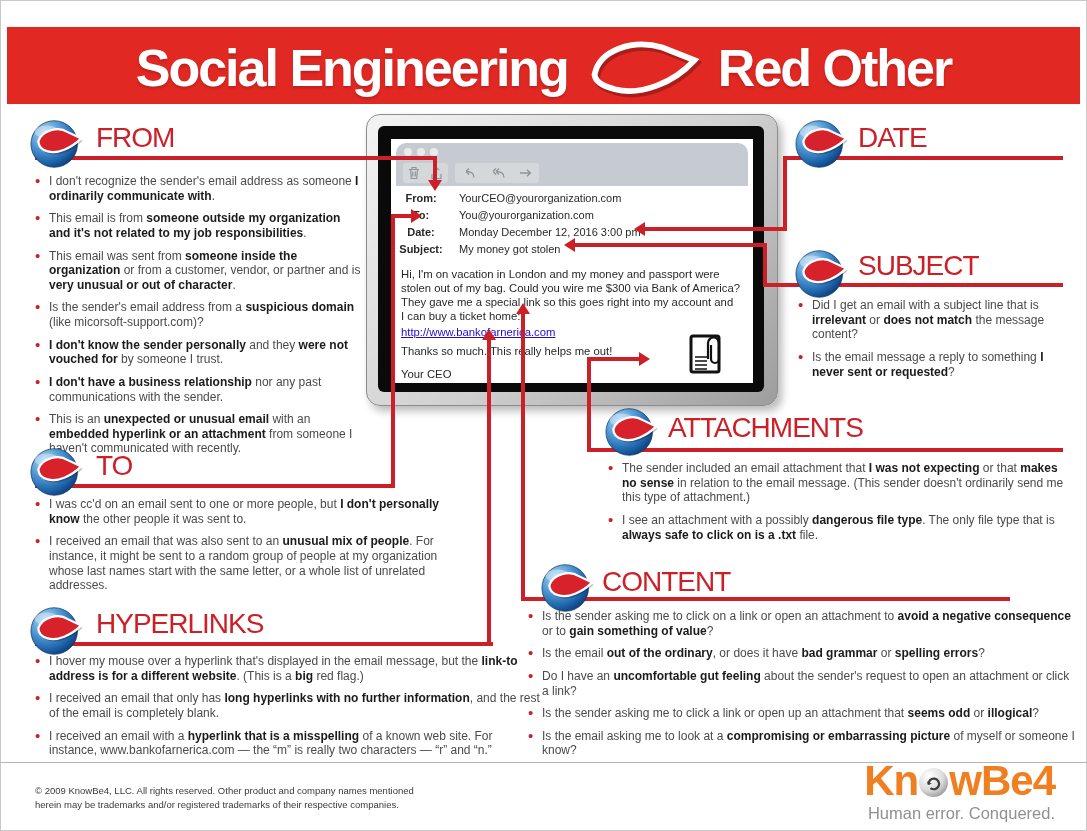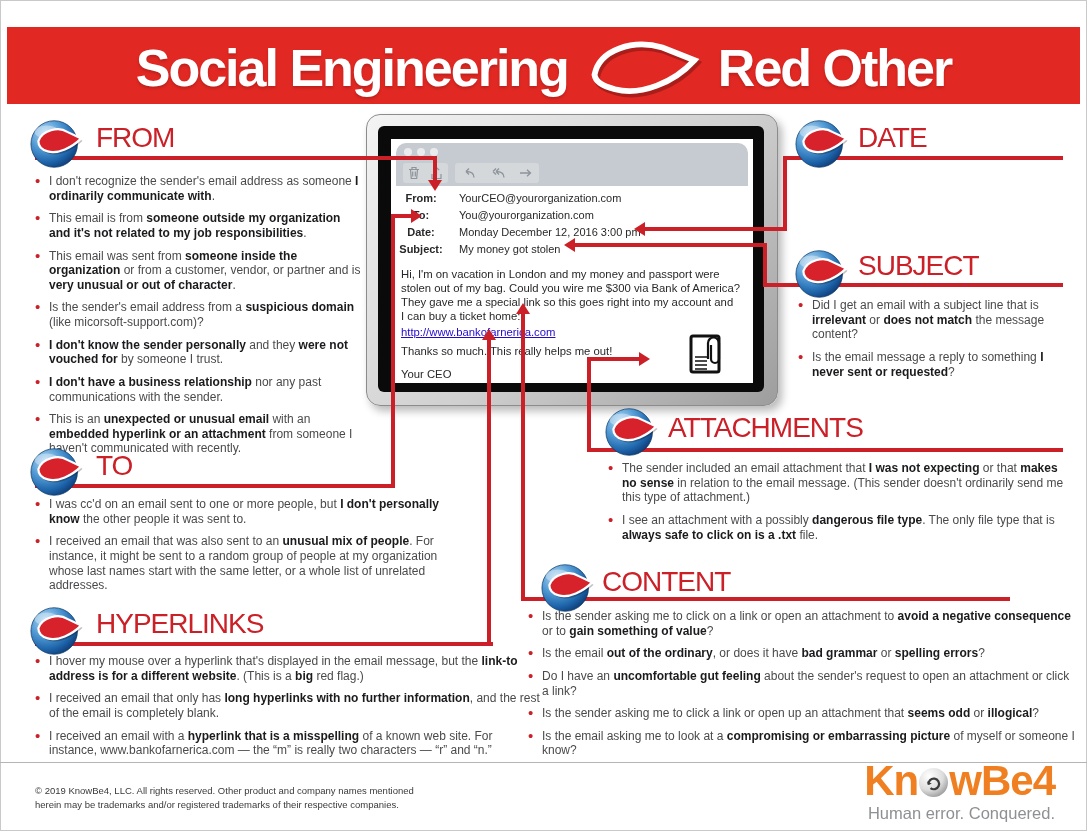--- a/index.html
+++ b/index.html
@@ -263,21 +263,21 @@
   <ul class="bullets" style="left:528px;top:609px;width:548px">
       <li>Is the sender asking me to click on a link or open an attachment to <b>avoid a negative consequence</b> or to <b>gain something of value</b>?</li>
       <li>Is the email <b>out of the ordinary</b>, or does it have <b>bad grammar</b> or <b>spelling errors</b>?</li>
       <li>Do I have an <b>uncomfortable gut feeling</b> about the sender's request to open an attachment or click a link?</li>
       <li>Is the sender asking me to click a link or open up an attachment that <b>seems odd</b> or <b>illogical</b>?</li>
       <li>Is the email asking me to look at a <b>compromising or embarrassing picture</b> of myself or someone I know?</li>
     </ul>
 
   <div class="footer-rule"></div>
   <div class="copyright">
-    <div>© 2019 KnowBe4, LLC.  All rights reserved.  Other product and company names mentioned</div>
+    <div>© 2009 KnowBe4, LLC.  All rights reserved.  Other product and company names mentioned</div>
     <div>herein may be trademarks and/or registered trademarks of their respective companies.</div>
   </div>
   <div class="logo">
     <div class="brand">
       <span>Kn</span><span class="o-ball"><svg width="29" height="29" viewBox="0 0 29 29">
             <path d="M9.5 16.5a5.3 5.3 0 1 1 2 3.6" fill="none" stroke="#3c3c3c" stroke-width="2.2"></path>
             <path d="M8.2 13.5l1.2 3.6 3.4-1.6z" fill="#3c3c3c"></path>
           </svg></span><span>wBe4</span>
     </div>
     <div class="tagline">Human error. Conquered.</div>

